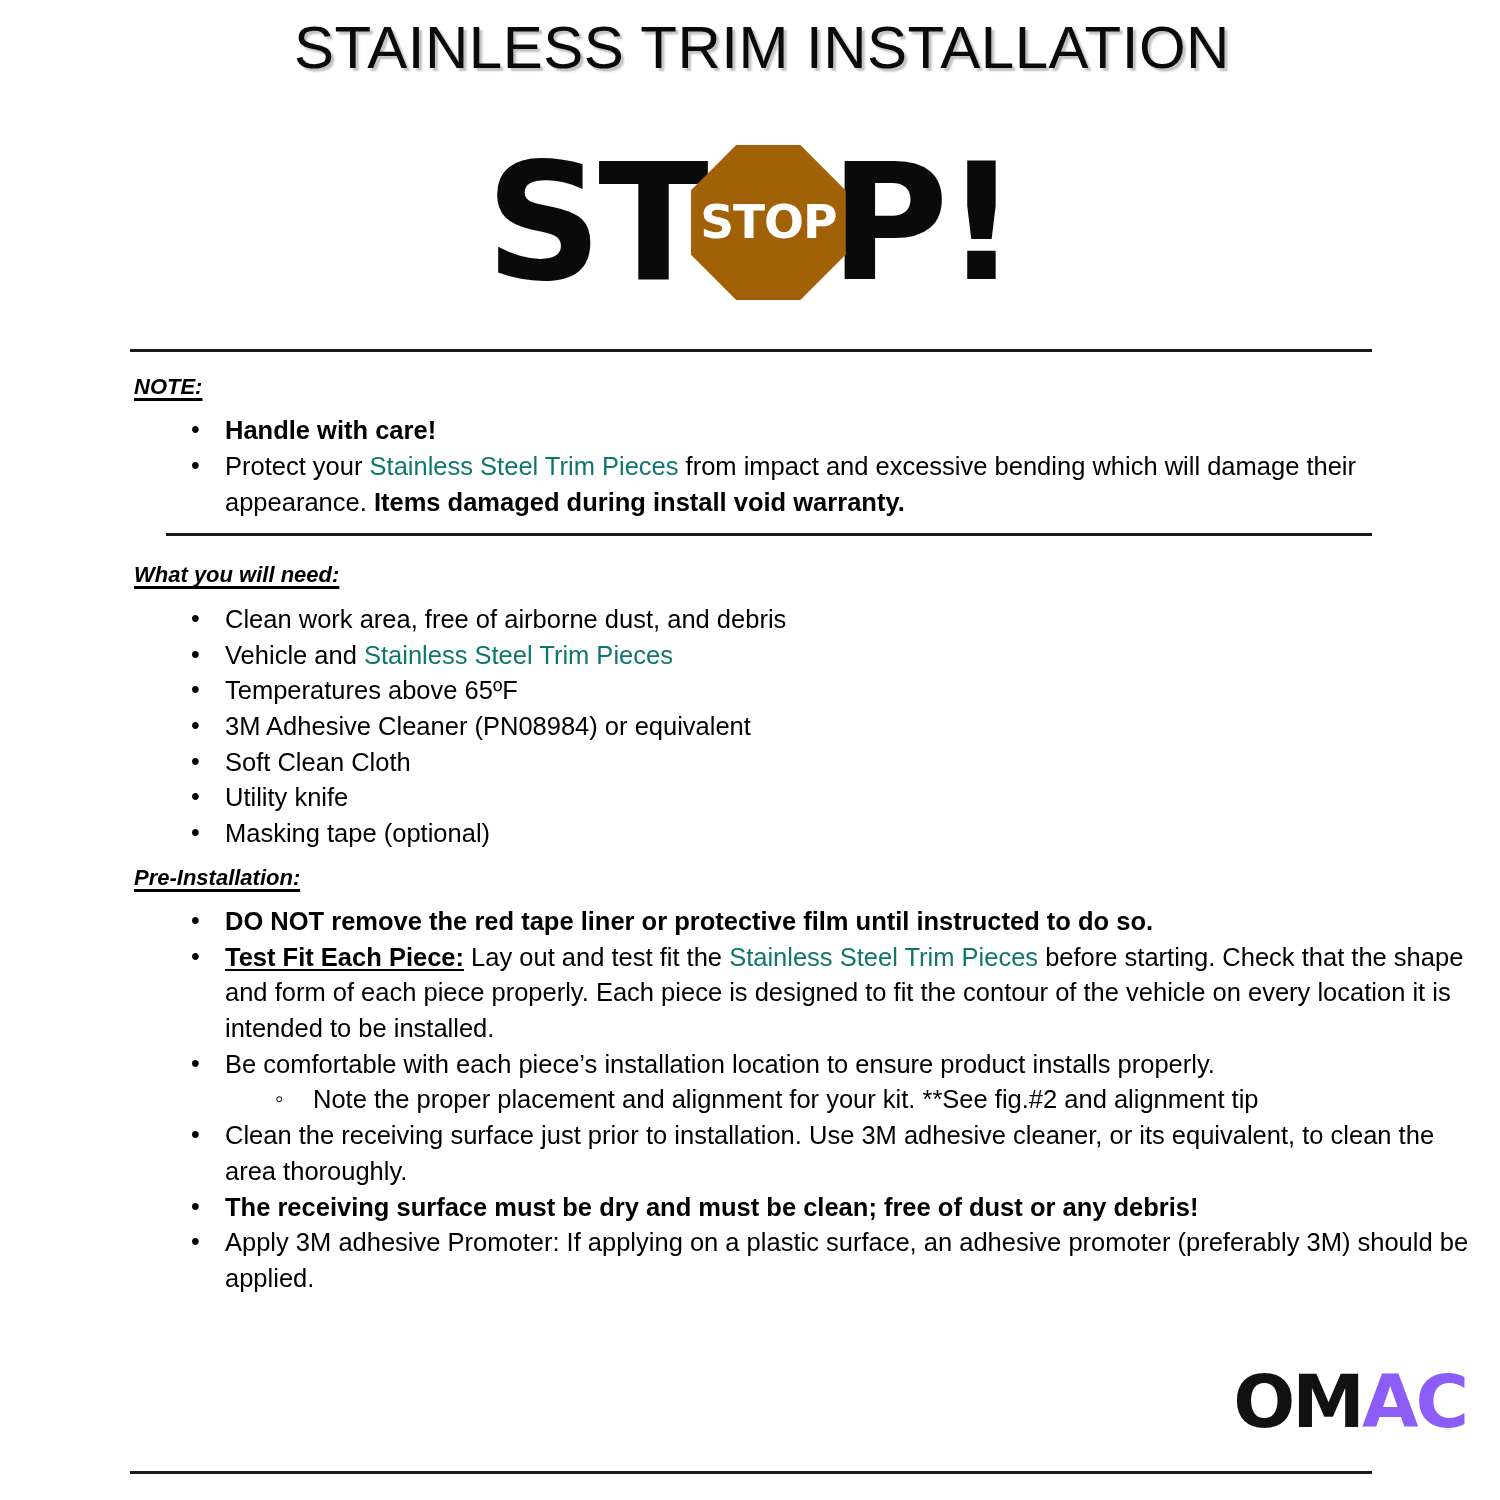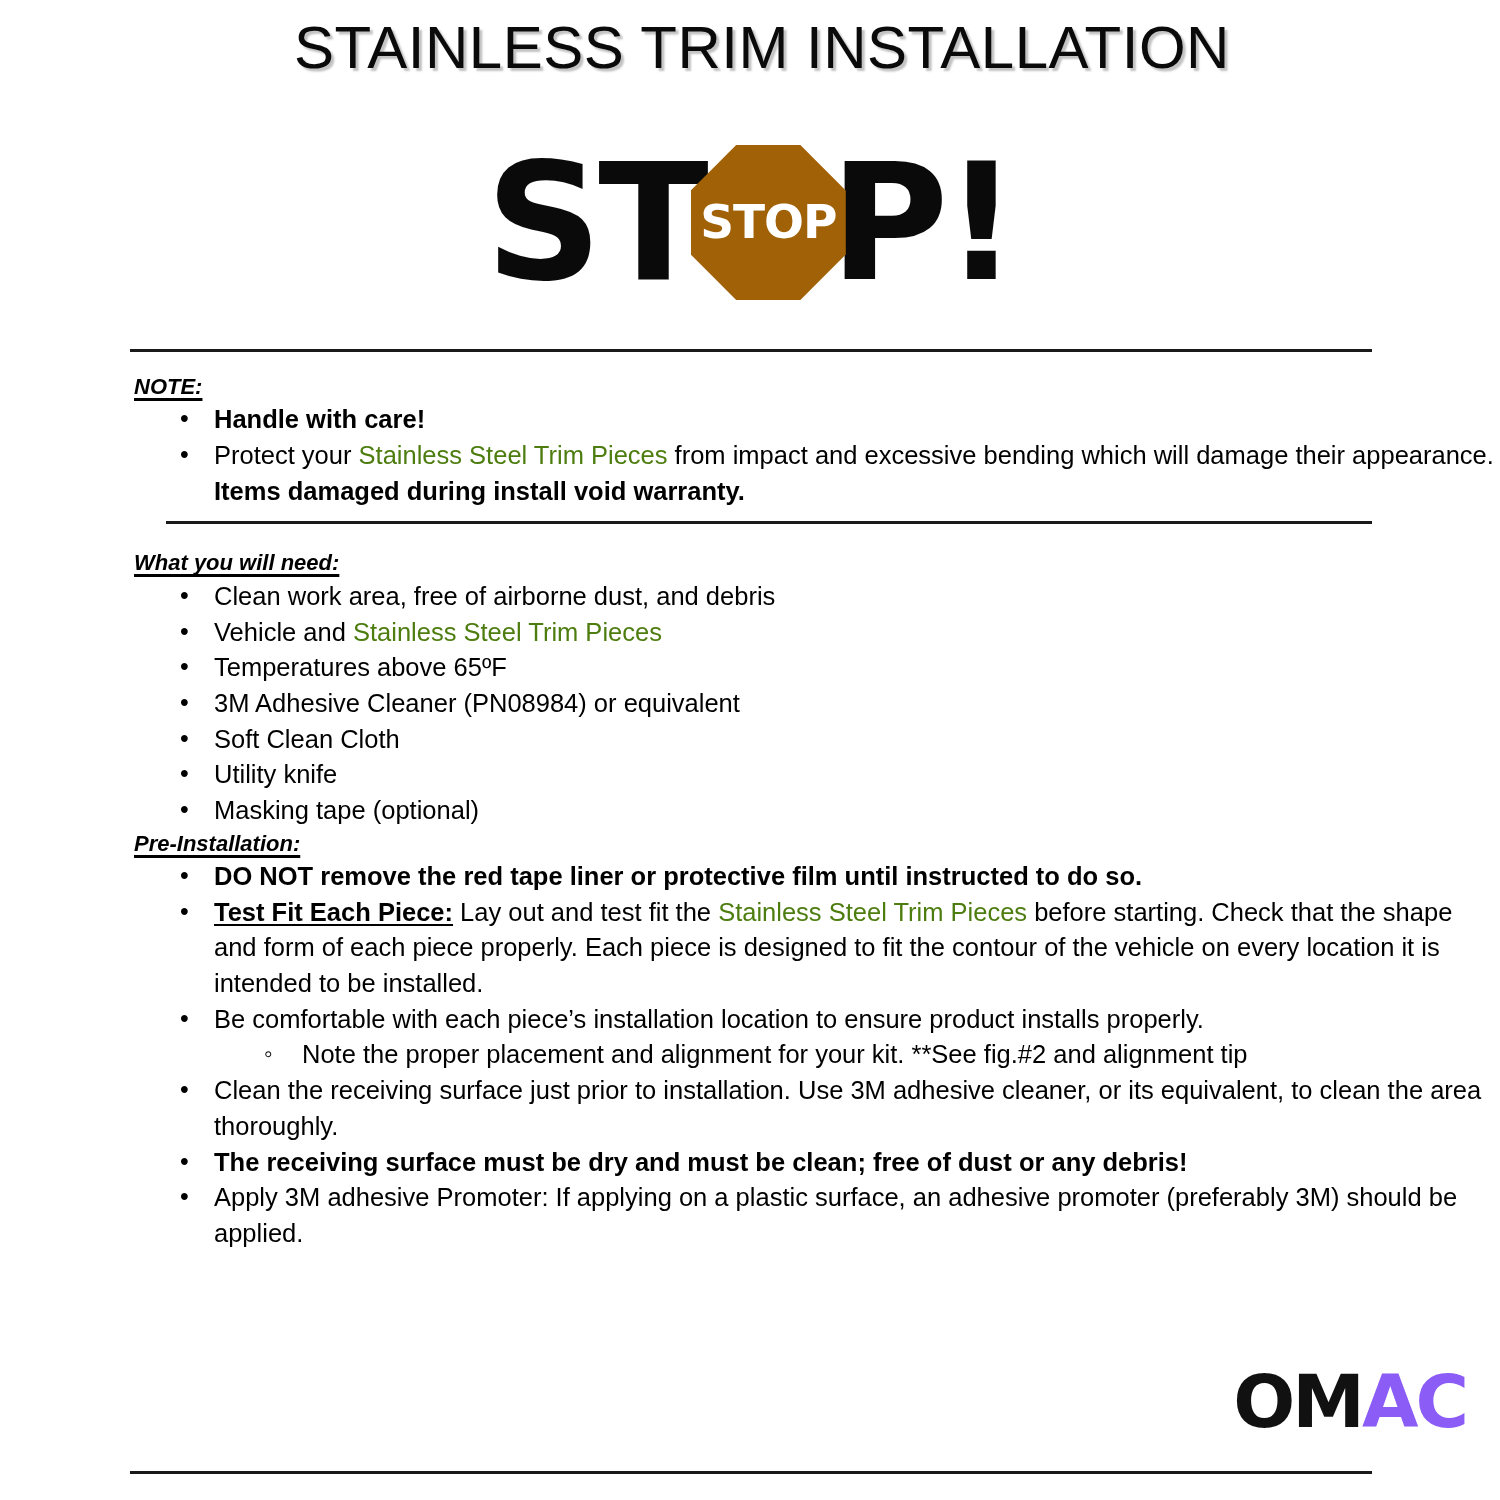--- a/index.html
+++ b/index.html
@@ -99,21 +99,21 @@
     margin-left: 134px;
     line-height: 1.2;
   }
   .h-note   { margin-top: 22px; }
   .h-need   { margin-top: 26px; }
   .h-pre    { }
 
   
   ul.lvl1 {
     list-style: none;
-    margin: 2px;
+    margin: 13px;
     padding: 0;
   }
   ul.lvl1 > li {
     position: relative;
     padding-left: 212px;
     font-size: 25.5px;
     line-height: 1.40;
     margin: 0;
   }
   ul.lvl1 > li::before {
@@ -144,21 +144,21 @@
   ul.lvl2 > li::before {
     content: "\25E6";
     position: absolute;
     left: 50px;
     top: -1px;
     font-size: 25px;
   }
 
   .b  { font-weight: 700; }
   .u  { text-decoration: underline; text-underline-offset: 3px; }
-  .red { color: #4d7c0f; }
+  .red { color: #0f766e; }
 
   
   .omac {
     position: absolute;
     right: 34px;
     bottom: 62px;
     font-family: "DejaVu Sans", sans-serif;
     font-weight: 700;
     font-size: 73px;
     letter-spacing: -3px;

